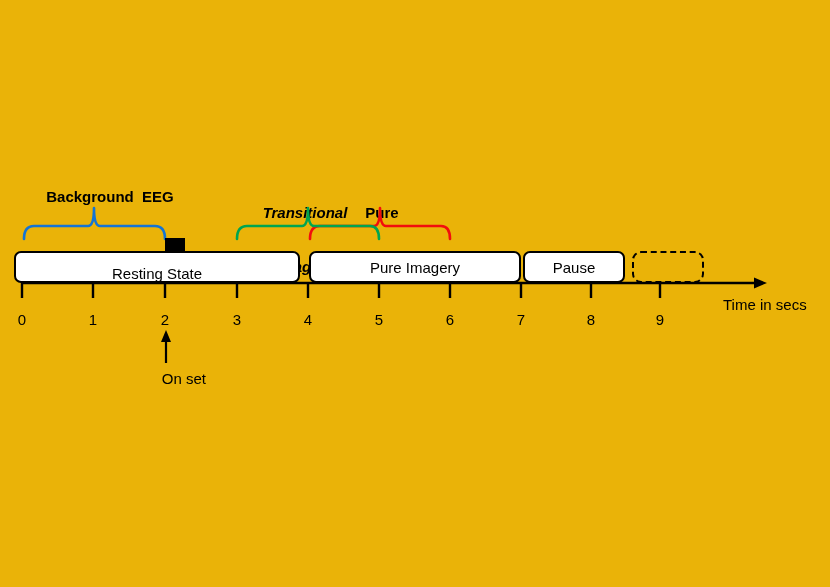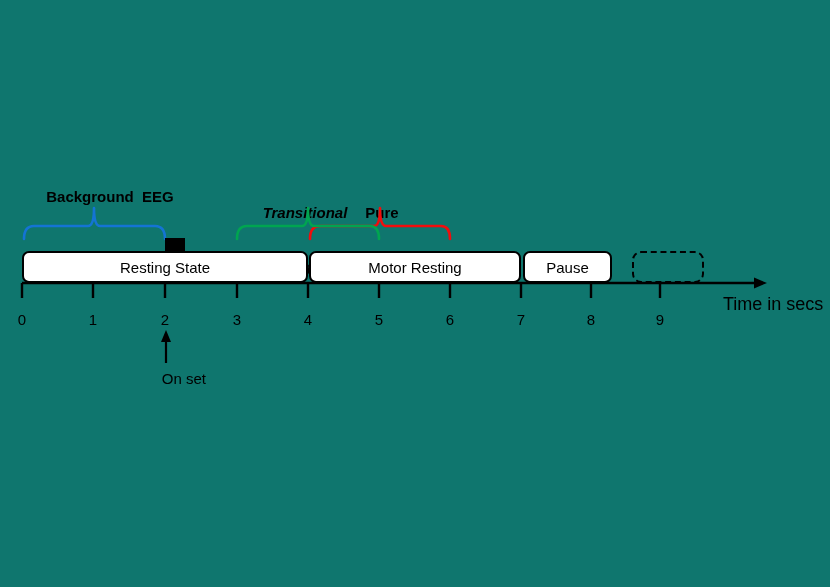--- a/index.html
+++ b/index.html
@@ -1,62 +1,62 @@
 <!DOCTYPE html>
 <html><head>
 <meta charset="utf-8">
 <style>
   html,body{margin:0;padding:0;background:#ffffff;}
   .stage{
-    position:relative;width:830px;height:587px;background:#0f766e;
+    position:relative;width:830px;height:587px;background:#eab308;
     font-family:"Liberation Sans",sans-serif;color:#000;overflow:hidden;
   }
   svg.overlay{position:absolute;left:0;top:0;width:830px;height:587px;}
   .seg{
     position:absolute;top:251px;height:32px;box-sizing:border-box;
     border:2.5px solid #000;border-radius:7px;background:#fff;
     display:flex;align-items:center;justify-content:center;
     font-size:15px;line-height:15px;white-space:nowrap;
   }
   .seg.dashed{border-style:dashed;border-radius:9px;background:transparent;}
   .brace-label{
     position:absolute;font-weight:bold;font-size:15px;line-height:18px;
     text-align:center;white-space:pre;
   }
   .tick-label{
     position:absolute;top:312px;width:26px;margin-left:-13px;
     text-align:center;font-size:15px;line-height:15px;
   }
-  .axis-caption{position:absolute;left:723px;top:297px;font-size:18px;line-height:15px;white-space:nowrap;}
+  .axis-caption{position:absolute;left:723px;top:297px;font-size:15px;line-height:15px;white-space:nowrap;}
   .onset-caption{position:absolute;left:126px;top:371px;width:80px;text-align:right;font-size:15px;line-height:15px;}
 </style>
 </head>
 <body>
 
 <div class="stage">
 
   <div class="brace-label" style="left:30px;top:188px;width:160px;">Background  EEG</div>
 
   <div class="brace-label" style="left:235px;top:168px;width:140px;font-style:italic;">
     <div>Transitional</div>
     <div>Imagery</div>
   </div>
 
   <div class="brace-label" style="left:332px;top:168px;width:100px;">
     <div>Pure</div>
     <div>Imagery</div>
   </div>
 
-  <div class="seg" style="left:22px;width:286px;">
+  <div class="seg" style="left:14px;width:286px;align-items:flex-end;">
     <span>Resting State</span>
   </div>
   <div class="seg" style="left:309px;width:212px;">
-    <span>Motor Resting</span>
+    <span>Pure Imagery</span>
   </div>
-  <div class="seg" style="left:523px;width:89px;">
+  <div class="seg" style="left:523px;width:102px;">
     <span>Pause</span>
   </div>
   <div class="seg dashed" style="left:632px;width:72px;">
     <span></span>
   </div>
 
   <svg class="overlay" viewBox="0 0 830 587">
 
     <path d="M310 239 Q310 226 320 226 L374 226 Q380 226 380 208 Q380 226 386 226 L441 226 Q450 226 450 239" fill="none" stroke-width="2.6" stroke-linejoin="round" stroke-linecap="round" stroke="#f20d0d"></path>
 

